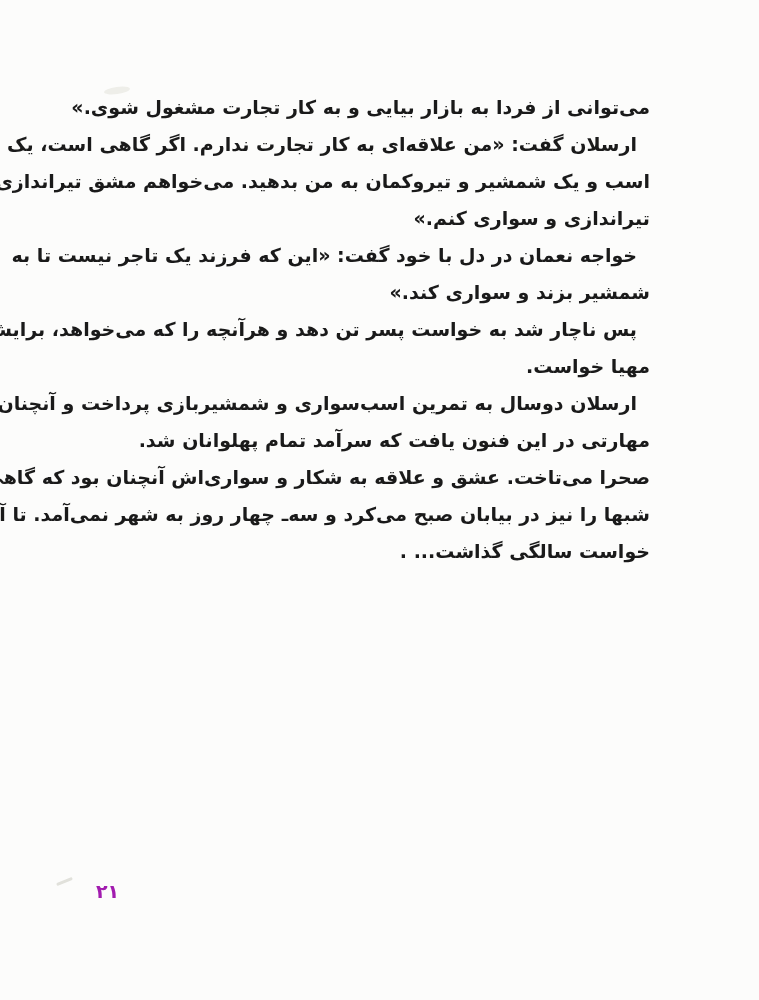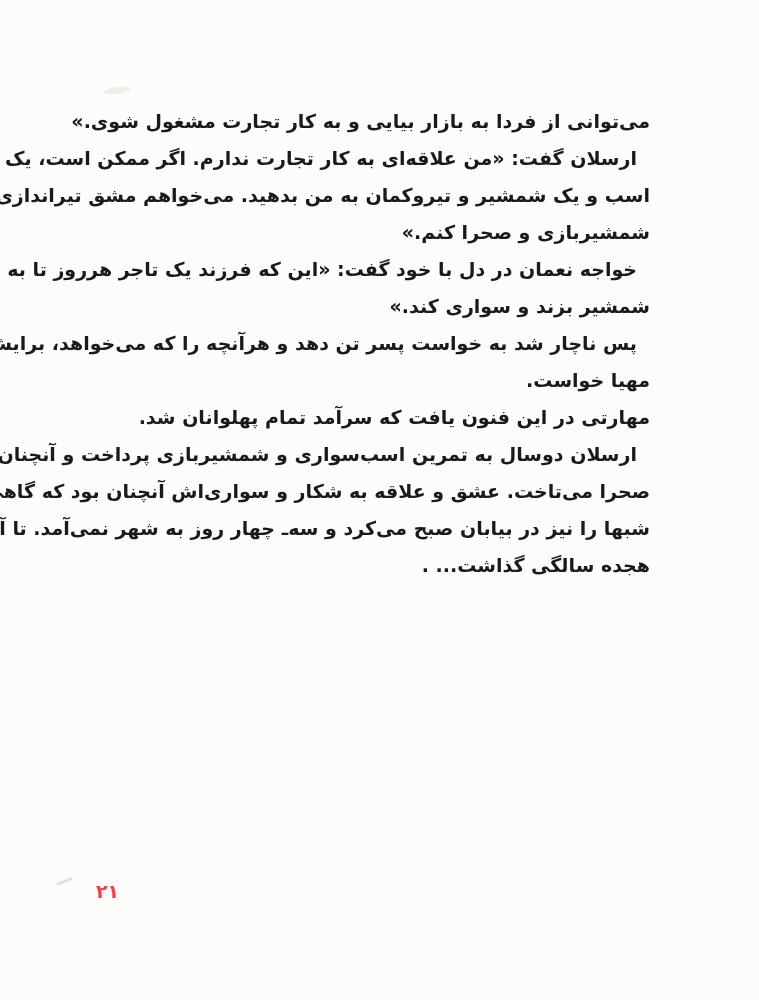--- a/index.html
+++ b/index.html
@@ -11,21 +11,21 @@
     position: relative;
     width: 759px;
     height: 1000px;
     background: #fcfcfb;
     overflow: hidden;
     font-family: "DejaVu Sans", sans-serif;
   }
   
   .text-block {
     position: absolute;
-    top: 103px;
+    top: 89px;
     right: 109px;
     width: 585px;
     direction: rtl;
     color: #1a1a1a;
     font-weight: 700;
     font-size: 19px;
   }
   .line {
     height: 37px;
     line-height: 37px;
@@ -41,21 +41,21 @@
   .line.indent {
     padding-right: 13px;
   }
   .page-number {
     position: absolute;
     top: 878px;
     left: 96px;
     direction: rtl;
     font-size: 19px;
     font-weight: 700;
-    color: #ef4444;
+    color: #a21caf;
     line-height: 26px;
   }
   
   .artifact-top {
     position: absolute;
     left: 104px;
     top: 87px;
     width: 26px;
     height: 7px;
     border-radius: 50%;
@@ -75,31 +75,31 @@
 </style>
 </head>
 <body>
 
 <div class="page">
 
   <span class="artifact-top"></span>
 
   <div class="text-block">
     <div class="line end">می‌توانی از فردا به بازار بیایی و به کار تجارت مشغول شوی.»</div>
-    <div class="line indent">ارسلان گفت: «من علاقه‌ای به کار تجارت ندارم. اگر ممکن است، یک</div>
+    <div class="line indent">ارسلان گفت: «من علاقه‌ای به کار تجارت ندارم. اگر گاهی است، یک</div>
     <div class="line">اسب و یک شمشیر و تیروکمان به من بدهید. می‌خواهم مشق تیراندازی و</div>
-    <div class="line end">شمشیربازی و صحرا کنم.»</div>
-    <div class="line indent">خواجه نعمان در دل با خود گفت: «این که فرزند یک تاجر هرروز تا به</div>
+    <div class="line end">تیراندازی و سواری کنم.»</div>
+    <div class="line indent">خواجه نعمان در دل با خود گفت: «این که فرزند یک تاجر نیست تا به</div>
     <div class="line end">شمشیر بزند و سواری کند.»</div>
     <div class="line indent">پس ناچار شد به خواست پسر تن دهد و هرآنچه را که می‌خواهد، برایش</div>
     <div class="line end">مهیا خواست.</div>
+    <div class="line indent">ارسلان دوسال به تمرین اسب‌سواری و شمشیربازی پرداخت و آنچنان</div>
     <div class="line end">مهارتی در این فنون یافت که سرآمد تمام پهلوانان شد.</div>
-    <div class="line indent">ارسلان دوسال به تمرین اسب‌سواری و شمشیربازی پرداخت و آنچنان</div>
     <div class="line">صحرا می‌تاخت. عشق و علاقه به شکار و سواری‌اش آنچنان بود که گاهی</div>
     <div class="line">شبها را نیز در بیابان صبح می‌کرد و سه‌ـ چهار روز به شهر نمی‌آمد. تا آنکه پابه</div>
-    <div class="line end">هجده سالگی گذاشت... .</div>
+    <div class="line end">خواست سالگی گذاشت... .</div>
   </div>
 
   <div class="page-number">۲۱</div>
 
   <span class="artifact-bottom"></span>
 
 </div>
 
 </body></html>

